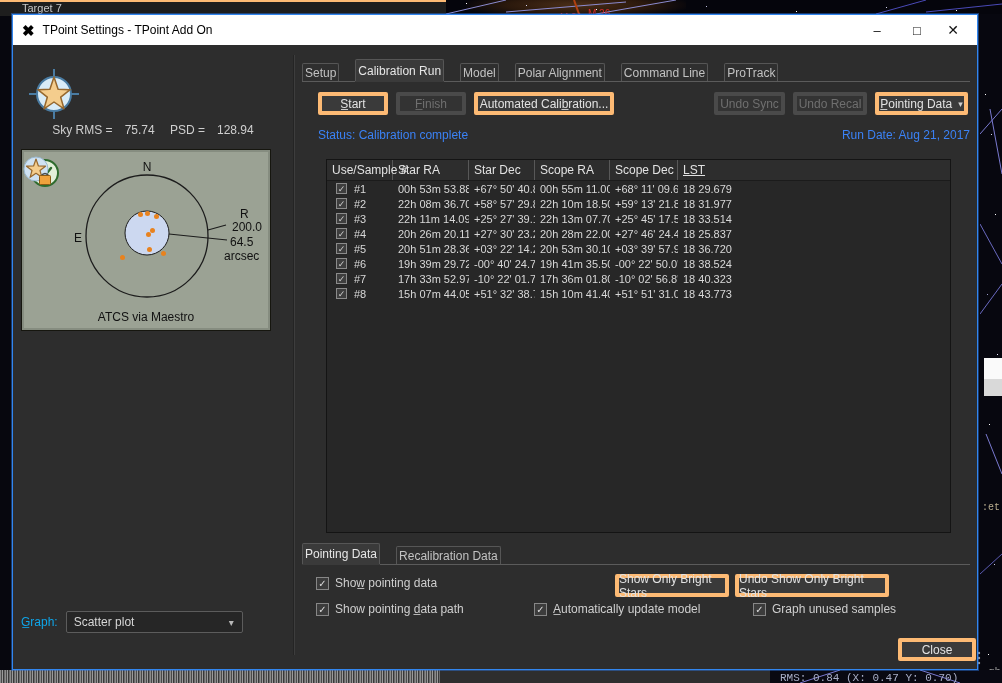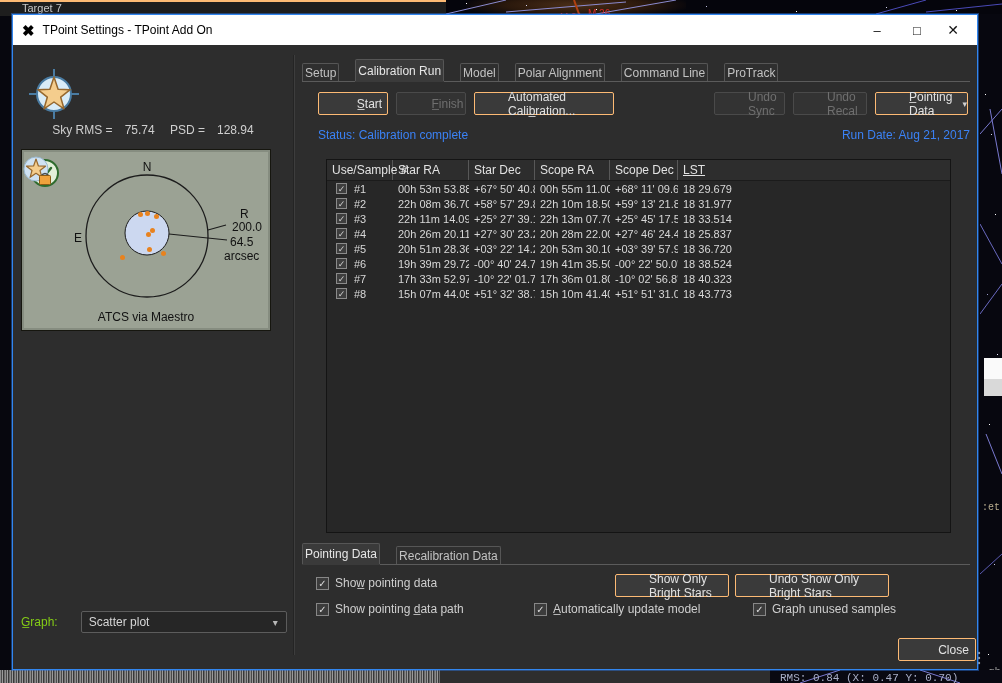--- a/index.html
+++ b/index.html
@@ -41,34 +41,34 @@
 
   
   .logo{position:absolute;left:16px;top:24px;width:50px;height:50px;}
   .stats{position:absolute;left:10px;top:78px;width:260px;text-align:center;color:#cfcfcf;white-space:nowrap;}
   .stats span{margin:0 6px;}
   .scatter{position:absolute;left:8px;top:104px;width:250px;height:182px;background:#9ba294;border:1px solid #16160f;box-shadow:inset 0 0 0 2px #868d80;box-sizing:border-box;}
   .scatter svg{position:absolute;left:0;top:0;}
   .dot{position:absolute;width:5px;height:5px;margin:-2px 0 0 -2px;border-radius:50%;background:#e8821e;}
   .sc-caption{position:absolute;left:0;bottom:6px;width:100%;text-align:center;color:#111;font-size:12px;}
   .graph-row{position:absolute;left:8px;top:566px;display:flex;align-items:center;}
-  .graph-label{color:#84cc16;margin-right:23px;}
-  .dropdown{position:relative;width:206px;height:22px;background:#262626;border:1px solid #5c5c5c;border-radius:2px;display:flex;align-items:center;box-sizing:border-box;}
+  .graph-label{color:#0ea5e9;margin-right:8px;}
+  .dropdown{position:relative;width:177px;height:22px;background:#262626;border:1px solid #5c5c5c;border-radius:2px;display:flex;align-items:center;box-sizing:border-box;}
   .dropdown .val{margin-left:7px;color:#d6d6d6;}
   .dropdown .arrow{position:absolute;right:8px;color:#b8b8b8;font-size:10px;}
 
   
   .tabbar{position:absolute;left:289px;top:14px;width:668px;height:22px;border-bottom:1px solid #5b5b5b;display:flex;align-items:flex-end;}
   .tab{height:17px;padding:0 2px;margin-right:16px;display:flex;align-items:center;background:#2f2f2f;border:1px solid #565656;border-bottom:none;border-radius:2px 2px 0 0;color:#c2c2c2;font-size:12px;}
   .tab.active{height:21px;background:#3a3a3a;color:#e6e6e6;position:relative;box-shadow:0 1px 0 #3a3a3a;}
   .subtabbar{position:absolute;left:289px;top:498px;width:668px;height:21px;border-bottom:1px solid #5b5b5b;display:flex;align-items:flex-end;}
   .subtabbar .tab.active{height:20px;}
 
   
-  .btn{position:absolute;height:23px;display:flex;align-items:center;justify-content:center;background:#3a3a3a;border:1px solid #fdba74;border-radius:2px;color:#e2e2e2;font-size:12px;box-sizing:border-box;padding-left:33px;}
+  .btn{position:absolute;height:23px;display:flex;align-items:center;justify-content:center;background:#3a3a3a;border:4px solid #fdba74;border-radius:2px;color:#e2e2e2;font-size:12px;box-sizing:border-box;}
   .btn.disabled{color:#6f6f6f;border-color:#4a4a4a;background:#333333;}
   .btn .dd-arrow{font-size:9px;margin-left:6px;color:#cfcfcf;}
 
   .statusline{position:absolute;left:305px;top:83px;width:652px;display:flex;justify-content:space-between;color:#3b82f6;}
 
   
   .table{position:absolute;left:313px;top:114px;width:625px;height:374px;background:#272727;border:1px solid #141414;box-sizing:border-box;overflow:hidden;}
   .thead{display:grid;grid-template-columns:66px 76px 66px 75px 68px 1fr;height:20px;align-items:center;background:#2d2d2d;border-bottom:1px solid #1b1b1b;color:#e2e2e2;font-size:12px;}
   .thead .hc{height:100%;display:flex;align-items:center;padding-left:5px;border-right:1px solid #585858;box-sizing:border-box;white-space:nowrap;}
   .thead .hc:last-child{border-right:none;text-decoration:underline;}

